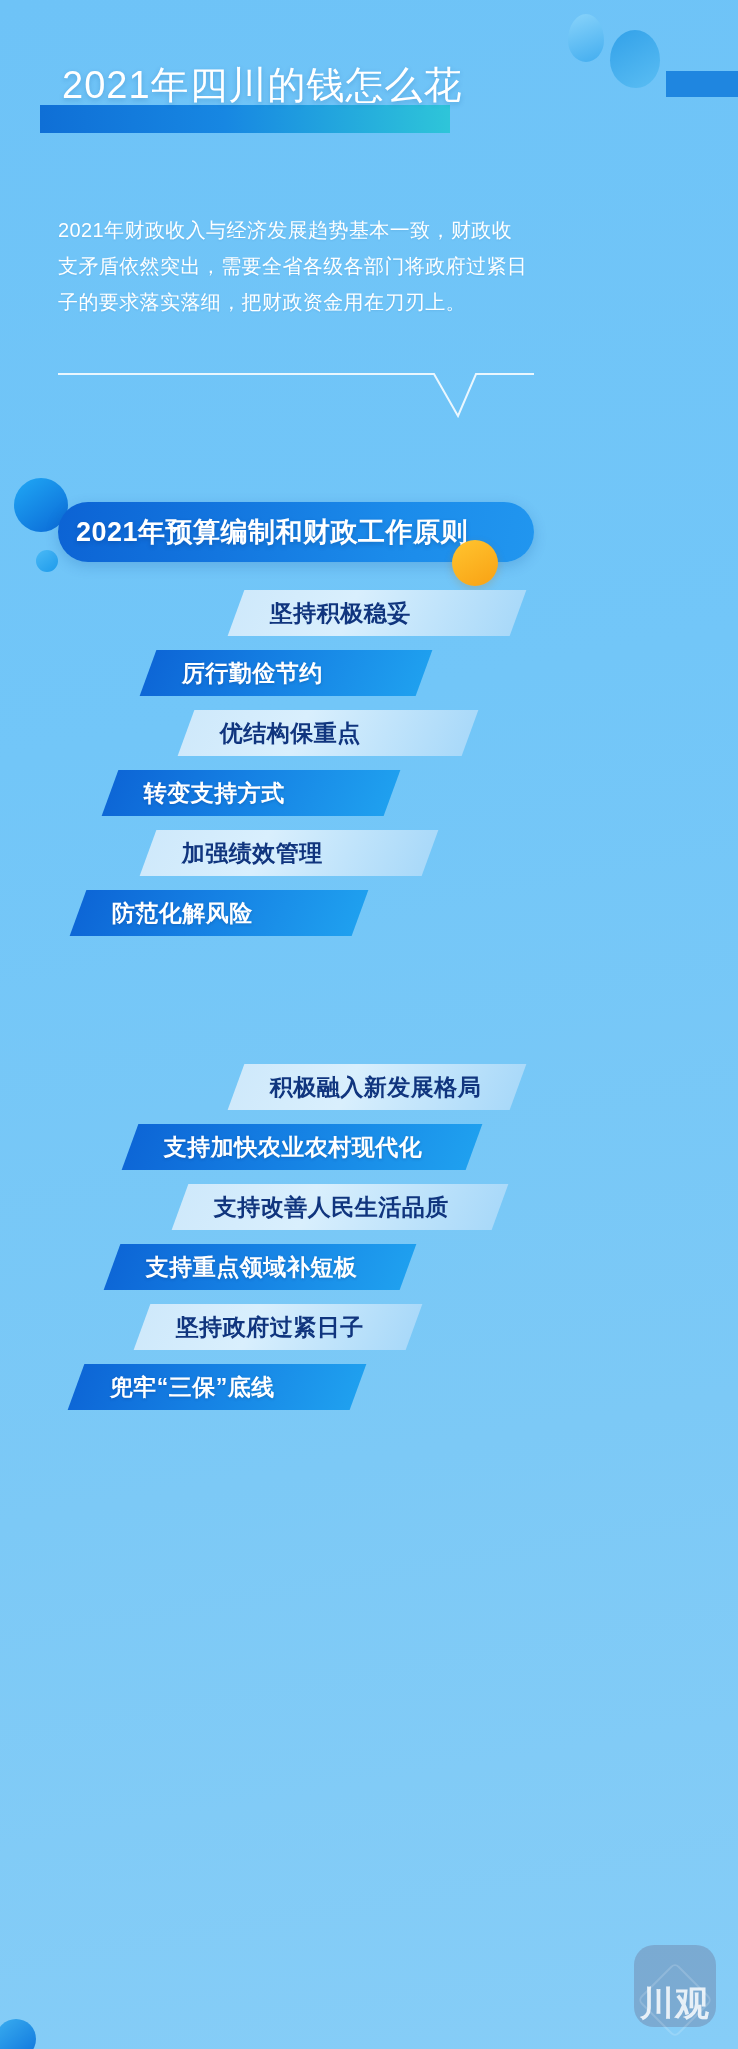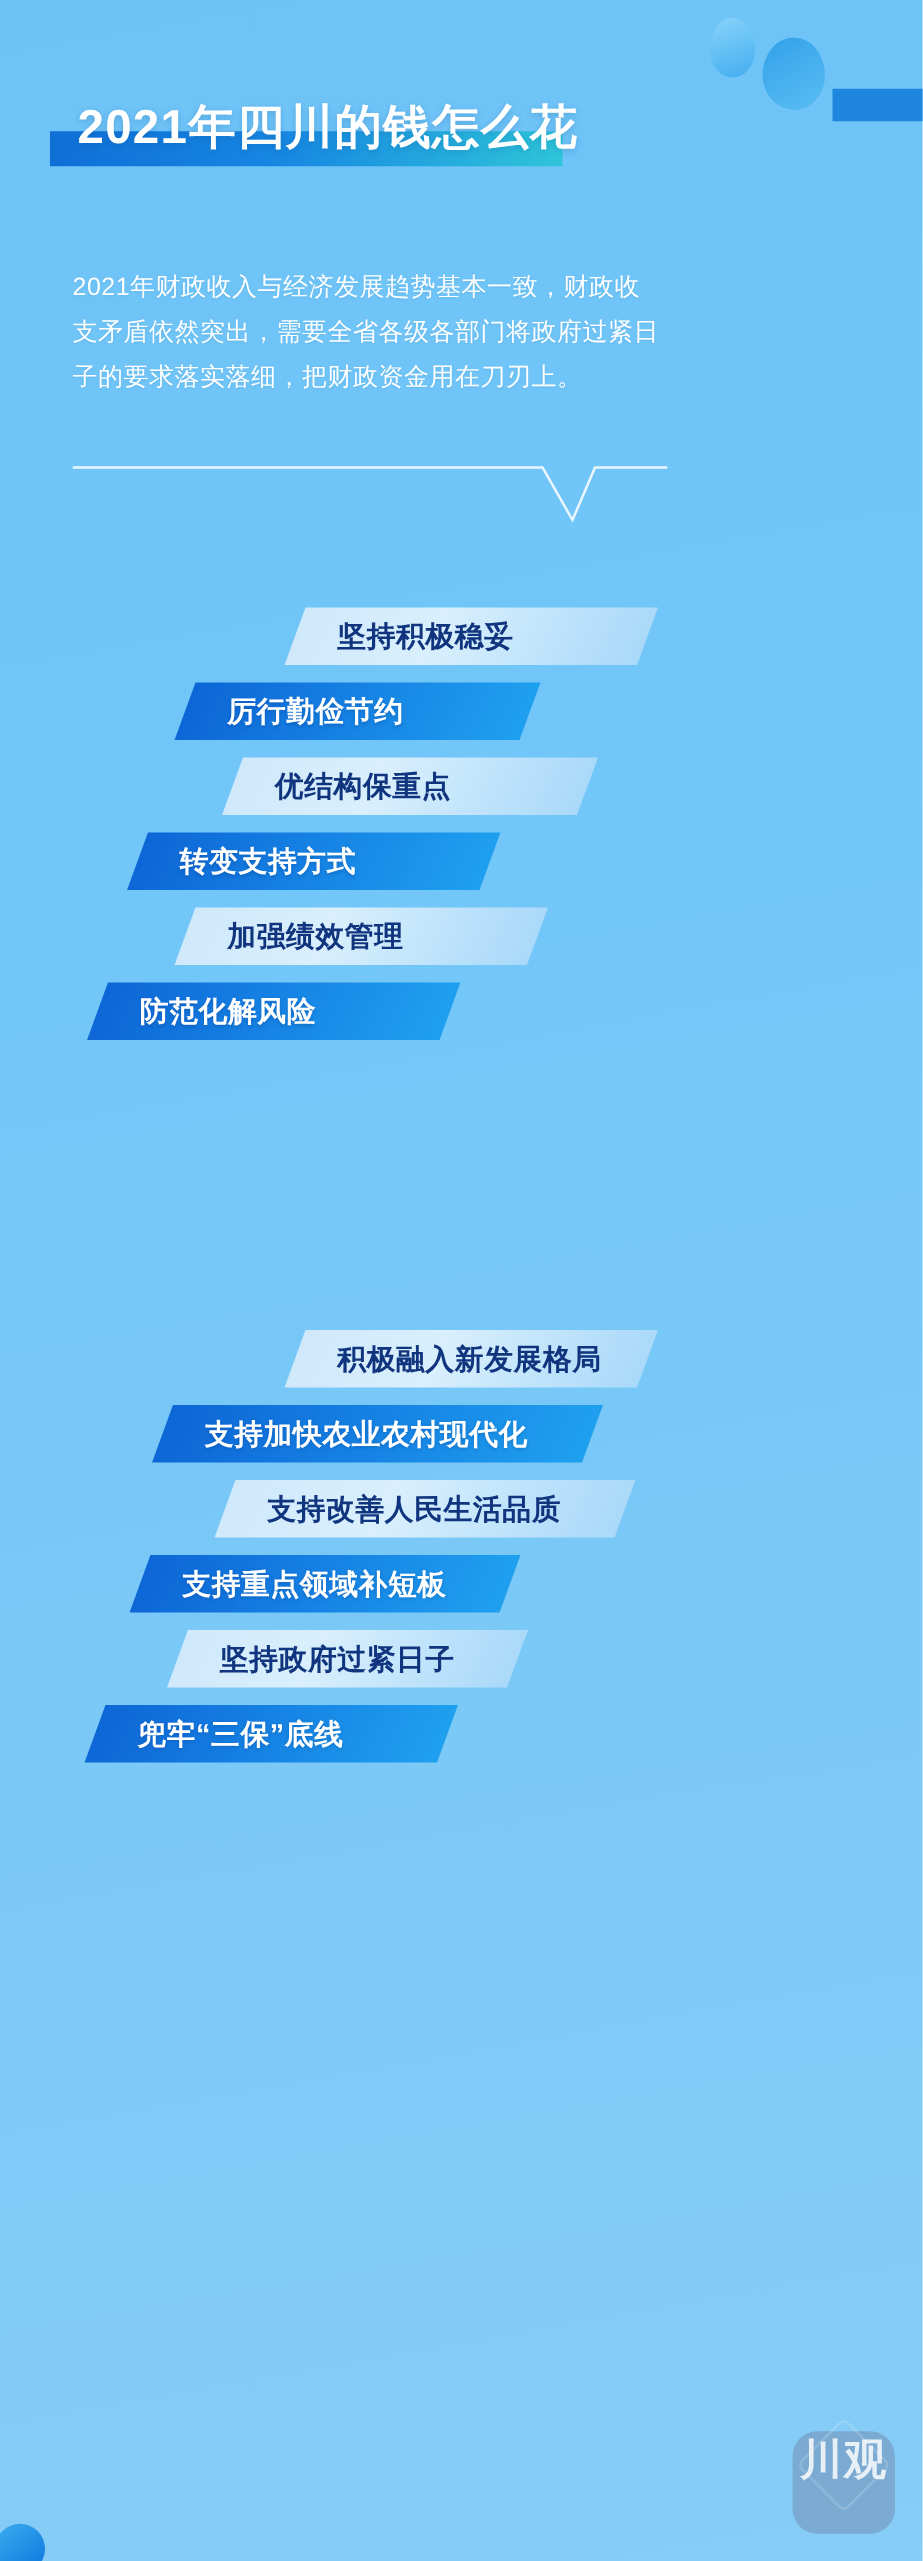--- a/index.html
+++ b/index.html
@@ -19,22 +19,22 @@
            background:linear-gradient(150deg,#2f9fe8,#59bdf3); opacity:.95;
            border-radius:50% 50% 48% 52%/52% 52% 48% 48%; }
   .sq-a { position:absolute; left:666px; top:71px; width:76px; height:26px;
           background:#1f86e0; }
 
   
   .header { position:absolute; left:0; top:60px; width:100%; height:95px; }
   .title-bar { position:absolute; left:40px; top:45px; width:410px; height:28px;
     background:linear-gradient(90deg,#0f6fd6 0%,#1787e2 45%,#2ec5d9 100%); }
   .title {
-    position:absolute; left:62px; top:16px; width:640px;
-    color:#ffffff; font-size:38px; font-weight:bold; letter-spacing:1px;
+    position:absolute; left:62px; top:0; width:640px;
+    color:#ffffff; font-size:38px; font-weight:normal; letter-spacing:1px;
     text-shadow:0 2px 5px rgba(12,80,150,.25);
     white-space:nowrap;
   }
 
   
   .intro {
     position:absolute; left:58px; top:212px; width:470px;
     color:#ffffff; font-size:20px; line-height:36px; letter-spacing:.4px;
     text-shadow:0 1px 2px rgba(20,90,160,.12);
   }
@@ -102,21 +102,21 @@
     background:linear-gradient(95deg,#0d66d6 0%,#1580e3 45%,#1fa0ef 100%);
     justify-content:flex-start; padding-left:34px;
   }
   .dark > span { color:#ffffff; text-shadow:0 1px 3px rgba(5,50,120,.3); }
 
   
   .watermark {
     position:absolute; right:22px; bottom:22px;
     width:82px; height:82px; border-radius:20px;
     background:rgba(110,125,160,.42);
-    display:flex; align-items:flex-start; justify-content:center;
+    display:flex; align-items:flex-end; justify-content:center;
   }
   .watermark span {
     color:rgba(255,255,255,.82); font-size:34px; font-weight:bold;
     letter-spacing:1px;
   }
   .wm-diamond {
     position:absolute; width:54px; height:54px;
     border:2px solid rgba(255,255,255,.16); transform:rotate(45deg);
     border-radius:6px;
   }
@@ -137,20 +137,28 @@
 
 <div class="intro">2021年财政收入与经济发展趋势基本一致，财政收支矛盾依然突出，需要全省各级各部门将政府过紧日子的要求落实落细，把财政资金用在刀刃上。</div>
 
 <div class="divider">
   <svg width="476" height="46" viewBox="0 0 476 46">
     <path d="M0 2 L376 2 L400 44 L418 2 L476 2" fill="none" stroke="#ffffff" stroke-width="2" stroke-opacity=".85"></path>
   </svg>
 </div>
 
 <div class="section sec1">
+  <div class="banner-wrap">
+    <div class="dot-blue-lg"></div>
+    <div class="dot-blue-sm"></div>
+    <div class="banner">
+      <div class="banner-text">2021年预算编制和财政工作原则</div>
+    </div>
+    <div class="dot-orange"></div>
+  </div>
   <div class="list" style="height:350px">
     <div class="pitem light" style="left:236px;width:282px;top:0px">
         <span>坚持积极稳妥</span>
       </div>
     <div class="pitem dark" style="left:148px;width:276px;top:60px">
         <span>厉行勤俭节约</span>
       </div>
     <div class="pitem light" style="left:186px;width:284px;top:120px">
         <span>优结构保重点</span>
       </div>

